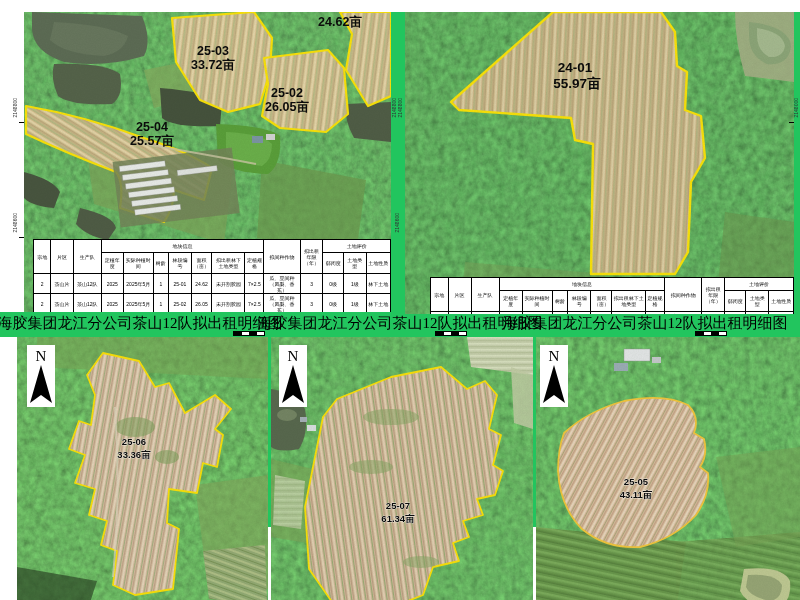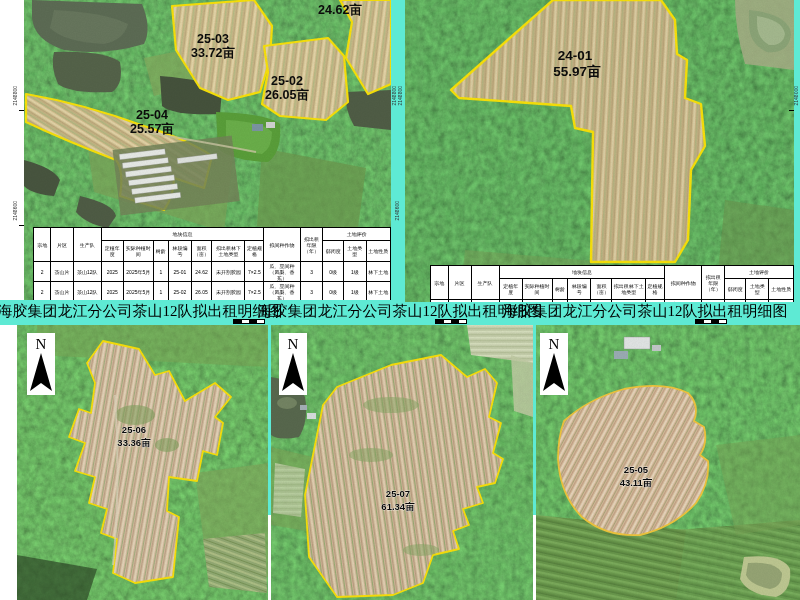--- a/index.html
+++ b/index.html
@@ -1,17 +1,17 @@
 <!DOCTYPE html>
 <html><head>
 <meta charset="utf-8">
 <style>
   html,body{margin:0;padding:0;background:#ffffff;}
   body{width:800px;height:600px;overflow:hidden;font-family:"Liberation Sans",sans-serif;}
-  #stage{position:relative;width:800px;height:515px;background:#5eead4;}
+  #stage{position:relative;width:800px;height:515px;background:#22c55e;margin-top:12px;}
   .panel{position:absolute;overflow:hidden;background:#fff;}
   .mapsvg{position:absolute;display:block;}
   .vlabel{position:absolute;writing-mode:vertical-rl;transform:rotate(180deg);font-size:5px;line-height:1;color:#333;letter-spacing:0;}
   .tick{position:absolute;background:#000;height:1px;width:5px;}
   .twrap{position:absolute;background:#fff;}
   table.ptable{width:100%;height:100%;border-collapse:collapse;table-layout:fixed;background:#fff;}
   table.ptable th,table.ptable td{border:0.5px solid #000;font-size:5px;font-weight:normal;color:#000;
     text-align:center;vertical-align:middle;padding:0 1px;line-height:1.2;overflow:hidden;}
   table.ptable tr.h1 th{height:12px;}
   table.ptable tr.h2 th{height:20px;}

